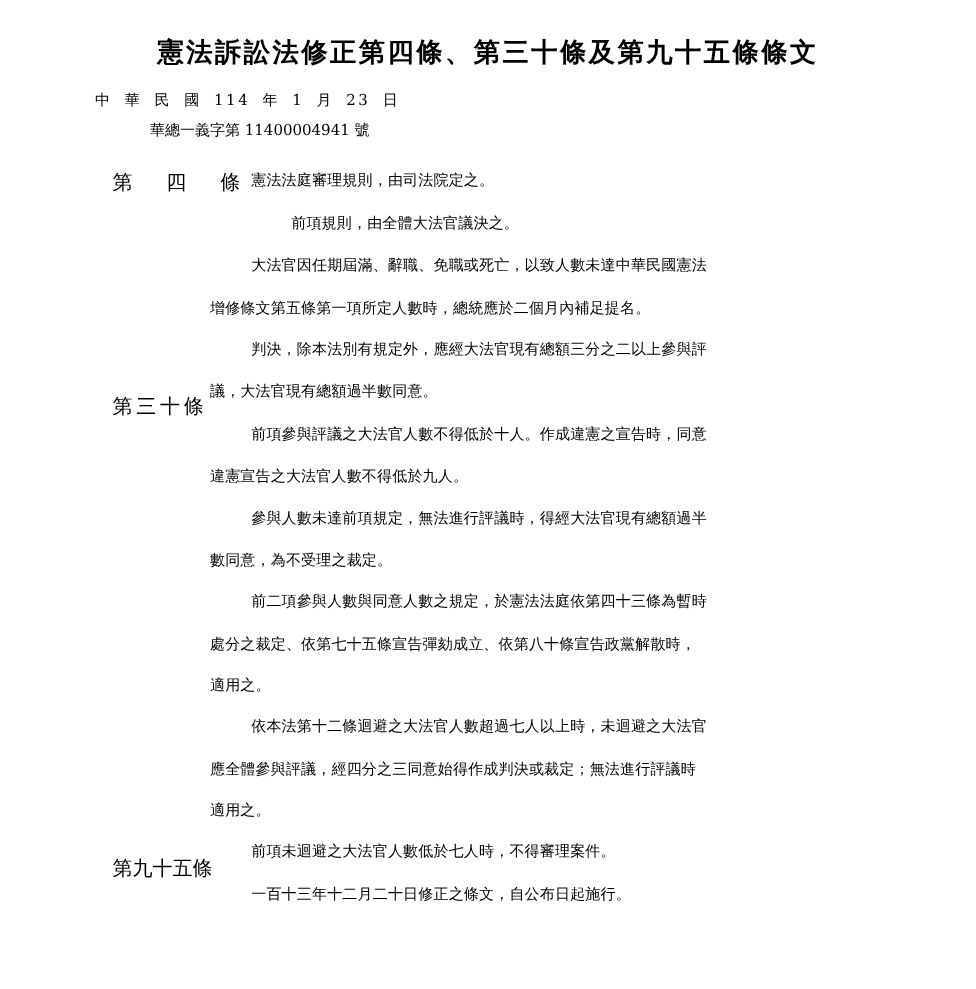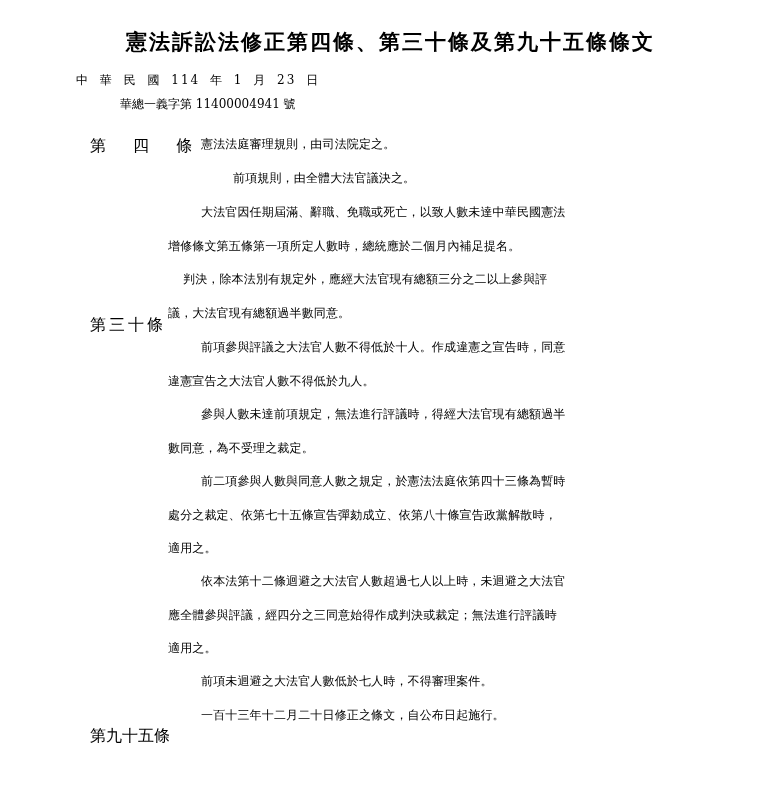--- a/index.html
+++ b/index.html
@@ -42,32 +42,32 @@
   <div>
     <div class="label spaced" style="top:136px;">第 四 條</div>
     <div class="line" style="left:201px; top:136px;">憲法法庭審理規則，由司法院定之。</div>
     <div class="line" style="left:205px; top:170px;margin-left:28px;">前項規則，由全體大法官議決之。</div>
     <div class="line" style="left:201px; top:204px;">大法官因任期屆滿、辭職、免職或死亡，以致人數未達中華民國憲法</div>
     <div class="line" style="left:168px; top:238px;">增修條文第五條第一項所定人數時，總統應於二個月內補足提名。</div>
   </div>
 
   <div>
     <div class="label mid" style="top:271px;">第三十條</div>
-    <div class="line" style="left:183px; top:271px;font-family:Liberation Serif, serif;">判決，除本法別有規定外，應經大法官現有總額三分之二以上參與評</div>
+    <div class="line" style="left:201px; top:271px;font-family:Liberation Serif, serif;">判決，除本法別有規定外，應經大法官現有總額三分之二以上參與評</div>
     <div class="line" style="left:168px; top:305px;">議，大法官現有總額過半數同意。</div>
     <div class="line" style="left:201px; top:339px;">前項參與評議之大法官人數不得低於十人。作成違憲之宣告時，同意</div>
     <div class="line" style="left:168px; top:373px;">違憲宣告之大法官人數不得低於九人。</div>
     <div class="line" style="left:201px; top:406px;">參與人數未達前項規定，無法進行評議時，得經大法官現有總額過半</div>
     <div class="line" style="left:168px; top:440px;">數同意，為不受理之裁定。</div>
     <div class="line" style="left:201px; top:473px;">前二項參與人數與同意人數之規定，於憲法法庭依第四十三條為暫時</div>
     <div class="line" style="left:168px; top:507px;">處分之裁定、依第七十五條宣告彈劾成立、依第八十條宣告政黨解散時，</div>
     <div class="line" style="left:168px; top:540px;">適用之。</div>
     <div class="line" style="left:201px; top:573px;">依本法第十二條迴避之大法官人數超過七人以上時，未迴避之大法官</div>
     <div class="line" style="left:168px; top:607px;">應全體參與評議，經四分之三同意始得作成判決或裁定；無法進行評議時</div>
     <div class="line" style="left:168px; top:640px;">適用之。</div>
     <div class="line" style="left:201px; top:673px;">前項未迴避之大法官人數低於七人時，不得審理案件。</div>
   </div>
 
   <div>
-    <div class="label" style="top:726px;text-align:right;">第九十五條</div>
+    <div class="label" style="top:685px;text-align:right;">第九十五條</div>
     <div class="line" style="left:201px; top:707px;">一百十三年十二月二十日修正之條文，自公布日起施行。</div>
   </div>
 </div>
 
 </body></html>

